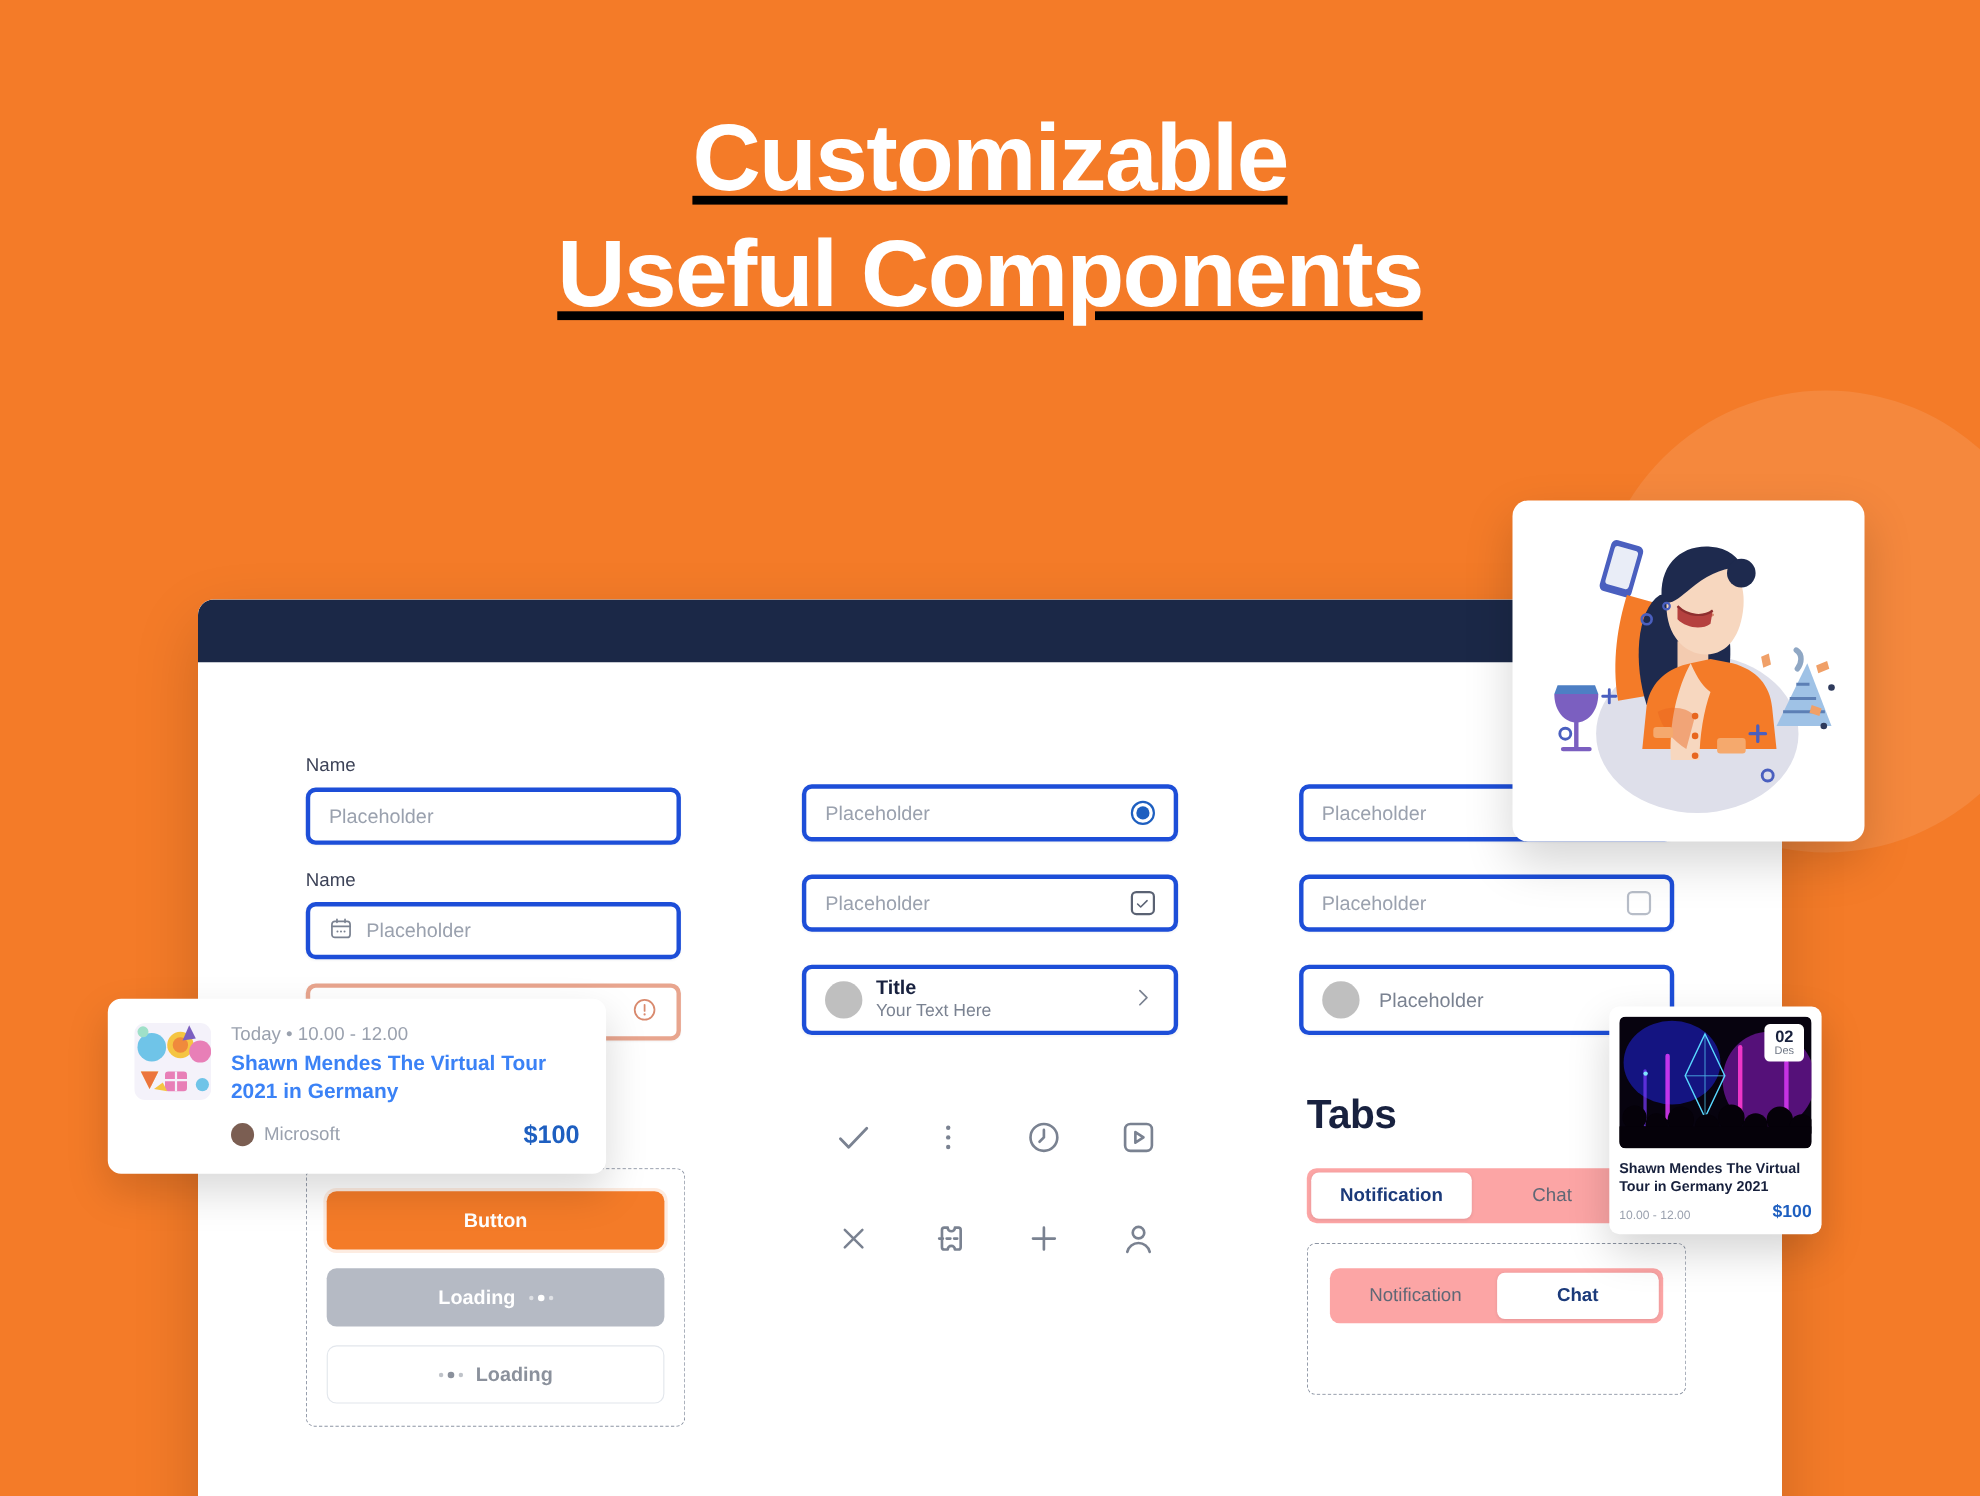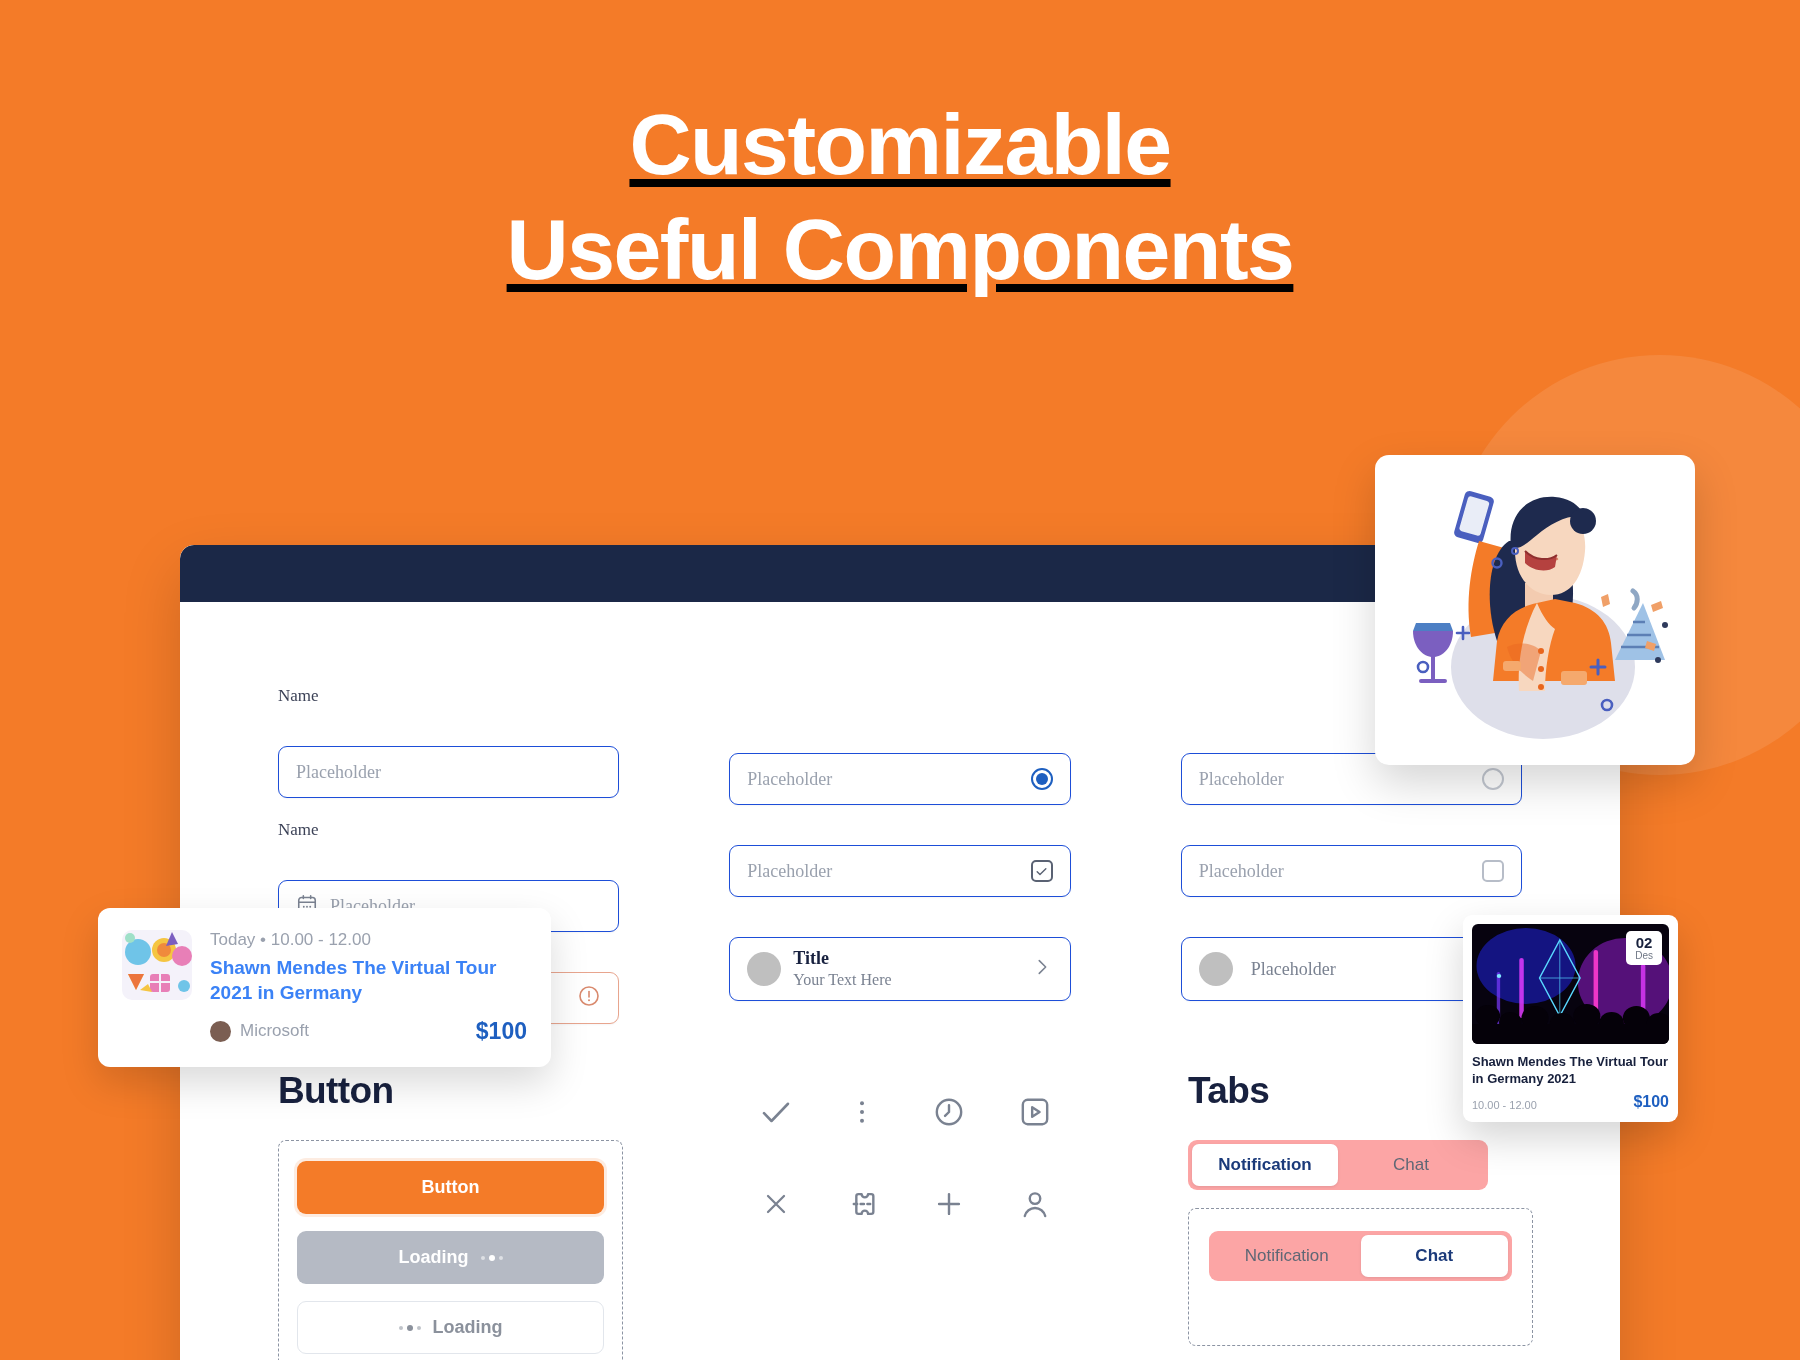--- a/index.html
+++ b/index.html
@@ -61,42 +61,41 @@
   .panel-body { padding: 46px 98px 0 98px; position: relative; height: 803px; }
 
   .section-title {
     font-size: 37px;
     font-weight: 700;
     color: #18213F;
     letter-spacing: -0.6px;
   }
 
   
-  .cols { display: flex; gap: 110px; margin-top: 38px; font-family: Liberation Serif, serif; }
+  .cols { display: flex; gap: 110px; margin-top: 38px; }
   .col { width: 345px; }
 
   .field-label {
     font-size: 17px;
     color: #3C4257;
     margin-bottom: 10px;
     display: block;
   }
   .input {
     height: 52px;
-    border: 1px solid #1d4ed8;
+    border: 4px solid #1d4ed8;
     border-radius: 9px;
     background: #FFFFFF;
     display: flex;
     align-items: center;
     padding: 16px 17px;
     gap: 12px;
     font-size: 18px;
     color: #9AA1AE;
     box-shadow: 0 1px 2px rgba(16,24,40,0.04);
-    margin-top: 40px;
   }
   .input.error { border-color: #E8A58E; }
   .input .spacer { flex: 1; }
   .mb22 { margin-bottom: 22px; }
   .mb30 { margin-bottom: 30px; }
 
   .icon-stroke { stroke: #7A8291; stroke-width: 1.7; fill: none;
                  stroke-linecap: round; stroke-linejoin: round; }
 
   
@@ -163,21 +162,21 @@
   }
   .ev-thumb { width: 70px; height: 70px; border-radius: 10px; flex: none; overflow: hidden; }
   .ev-time { font-size: 17px; color: #9AA1AE; }
   .ev-title { font-size: 19px; font-weight: 700; color: #3b82f6; line-height: 1.33; margin-top: 5px; }
   .ev-foot { display: flex; align-items: center; margin-top: 12px; gap: 9px; }
   .ev-org { font-size: 17px; color: #9AA1AE; flex: 1; }
   .ev-price { font-size: 23px; font-weight: 700; color: #1E5FC0; }
   .ev-ava { width: 21px; height: 21px; border-radius: 50%; background: #7B5E52; flex:none; }
 
   .float-concert {
-    position: absolute; left: 1463px; top: 915px; width: 215px;
+    position: absolute; left: 1463px; top: 915px; width: 193px;
     background: #FFFFFF; border-radius: 9px; box-shadow: 0 16px 38px rgba(0,0,0,0.17);
     padding: 9px 9px 11px 9px;
   }
   .cc-img { position: relative; width: 100%; height: 120px; border-radius: 6px; overflow: hidden; }
   .cc-badge {
     position: absolute; right: 7px; top: 7px; background: #FFF; border-radius: 5px;
     padding: 4px 9px; text-align: center; line-height: 1.05;
   }
   .cc-badge .d { font-size: 15px; font-weight: 700; color: #17203C; }
   .cc-badge .m { font-size: 10px; color: #6F7785; }

